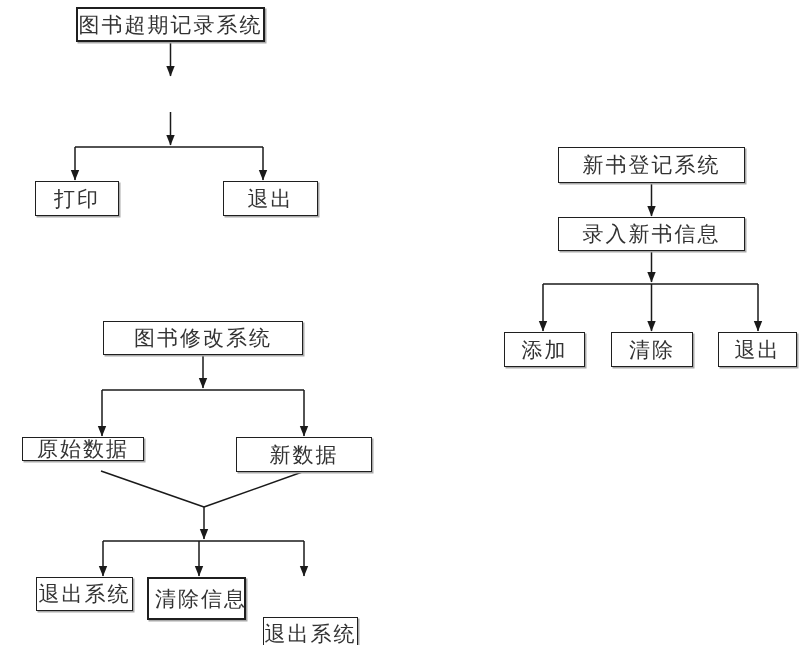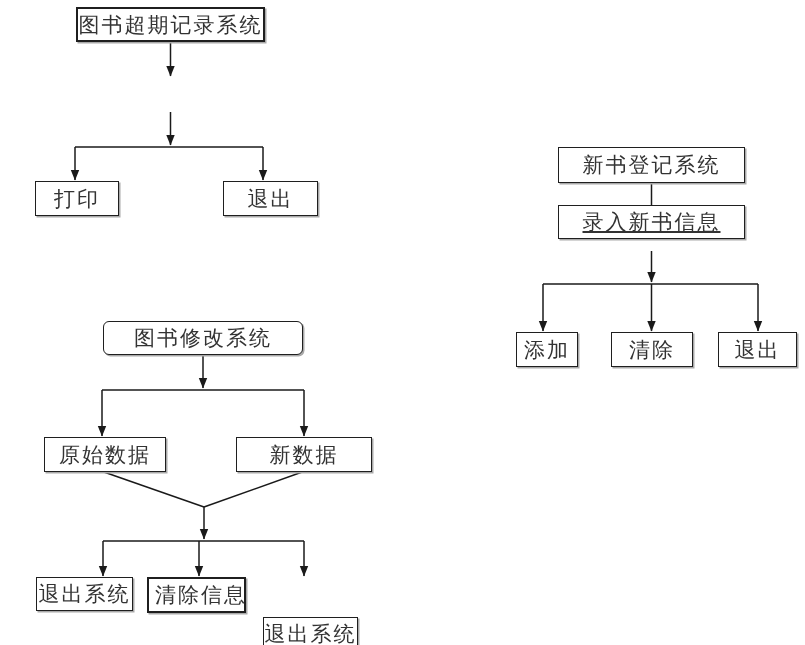--- a/index.html
+++ b/index.html
@@ -76,25 +76,25 @@
       <line x1="199" y1="541" x2="199" y2="576" marker-end="url(#arw)"></line>
       <line x1="304" y1="541" x2="304" y2="576" marker-end="url(#arw)"></line>
     </g>
   </svg>
 
   <div class="node bold" style="left:76px;  top:7px;   width:189px; height:35px;">图书超期记录系统</div>
   <div class="node" style="left:35px;  top:181px; width:84px;  height:35px;">打印</div>
   <div class="node" style="left:223px; top:181px; width:95px;  height:35px;">退出</div>
 
   <div class="node" style="left:558px; top:147px; width:187px; height:36px;text-align:center;">新书登记系统</div>
-  <div class="node" style="left:558px; top:205px; width:187px; height:34px;text-decoration:underline;">录入新书信息</div>
-  <div class="node" style="left:516px; top:332px; width:62px;  height:35px;">添加</div>
+  <div class="node" style="left:558px; top:217px; width:187px; height:34px;">录入新书信息</div>
+  <div class="node" style="left:504px; top:332px; width:81px;  height:35px;">添加</div>
   <div class="node" style="left:611px; top:332px; width:82px;  height:35px;">清除</div>
   <div class="node" style="left:718px; top:332px; width:79px;  height:35px;">退出</div>
 
-  <div class="node" style="left:103px; top:321px; width:200px; height:34px;border-radius:6px;">图书修改系统</div>
-  <div class="node" style="left:44px;  top:437px; width:122px; height:35px;">原始数据</div>
+  <div class="node" style="left:103px; top:321px; width:200px; height:34px;">图书修改系统</div>
+  <div class="node" style="left:22px;  top:437px; width:122px; height:24px;">原始数据</div>
   <div class="node" style="left:236px; top:437px; width:136px; height:35px;">新数据</div>
   <div class="node" style="left:36px;  top:577px; width:97px;  height:34px;">退出系统</div>
-  <div class="node semibold" style="left:147px; top:577px; width:99px; height:36px;padding-left:9px;">清除信息</div>
+  <div class="node semibold" style="left:147px; top:577px; width:99px; height:43px;padding-left:9px;">清除信息</div>
   <div class="node" style="left:263px; top:577px; width:95px;  height:34px;margin-top:40px;">退出系统</div>
 
 </div>
 
 </body></html>

